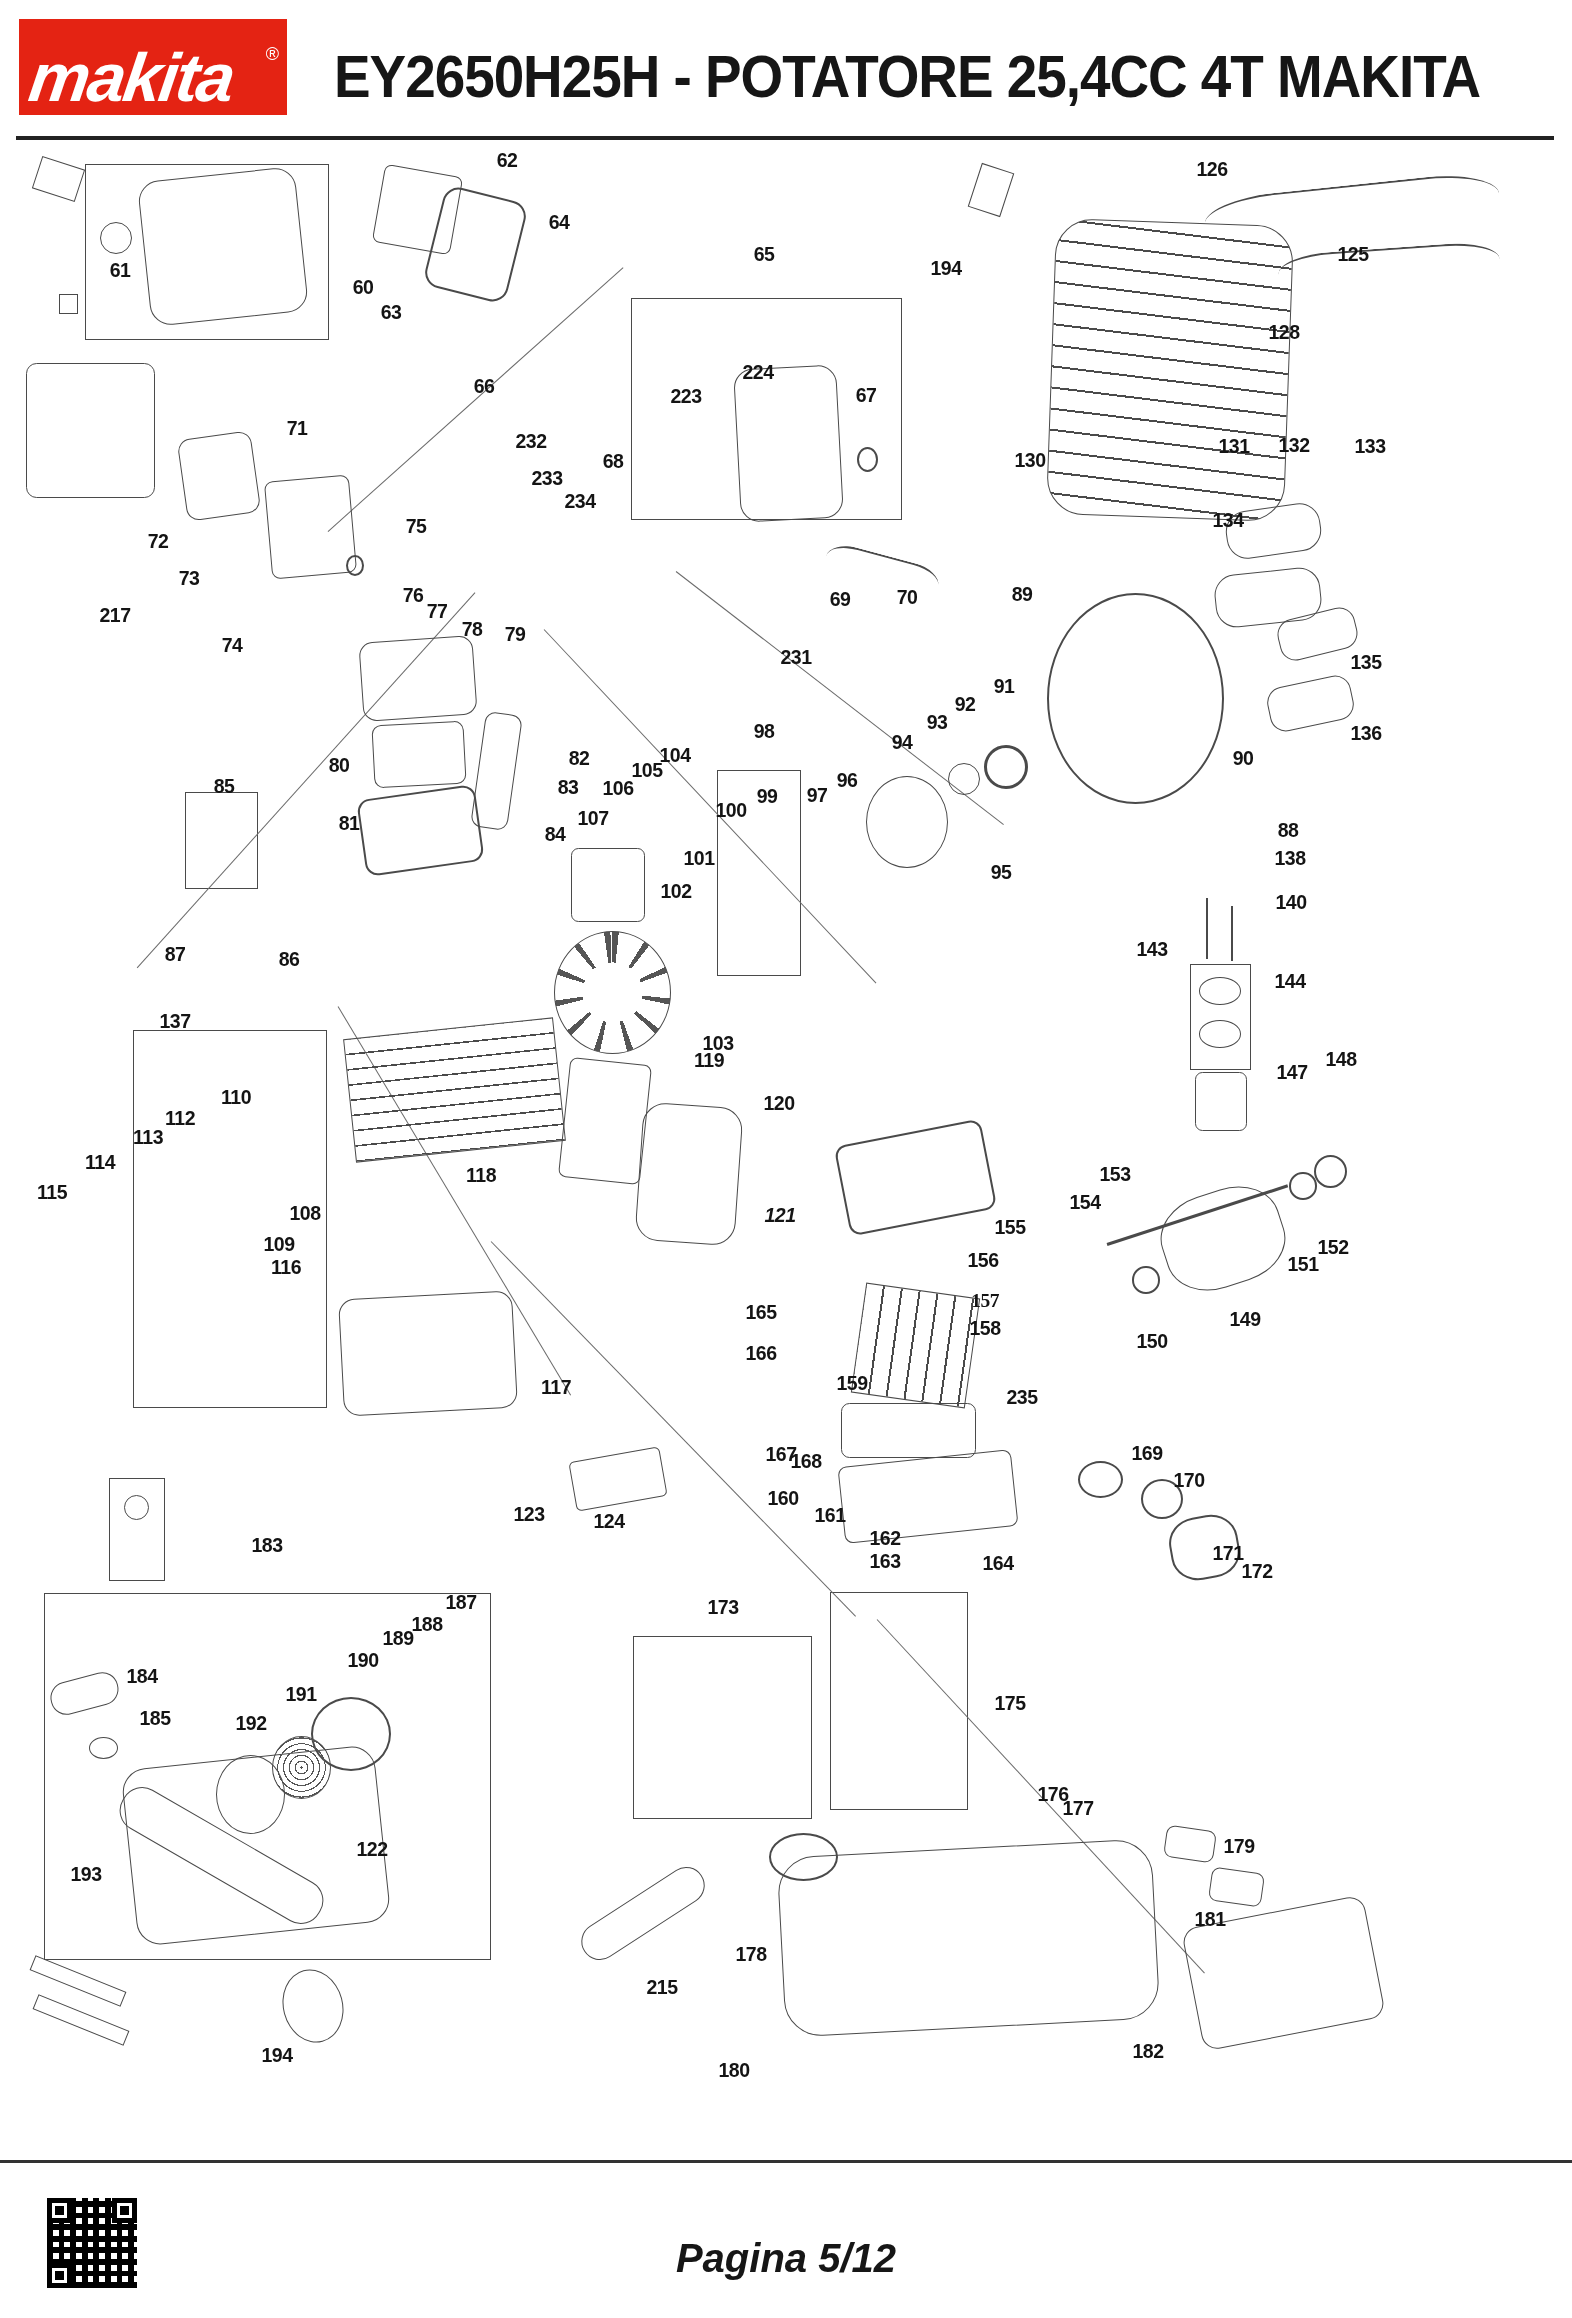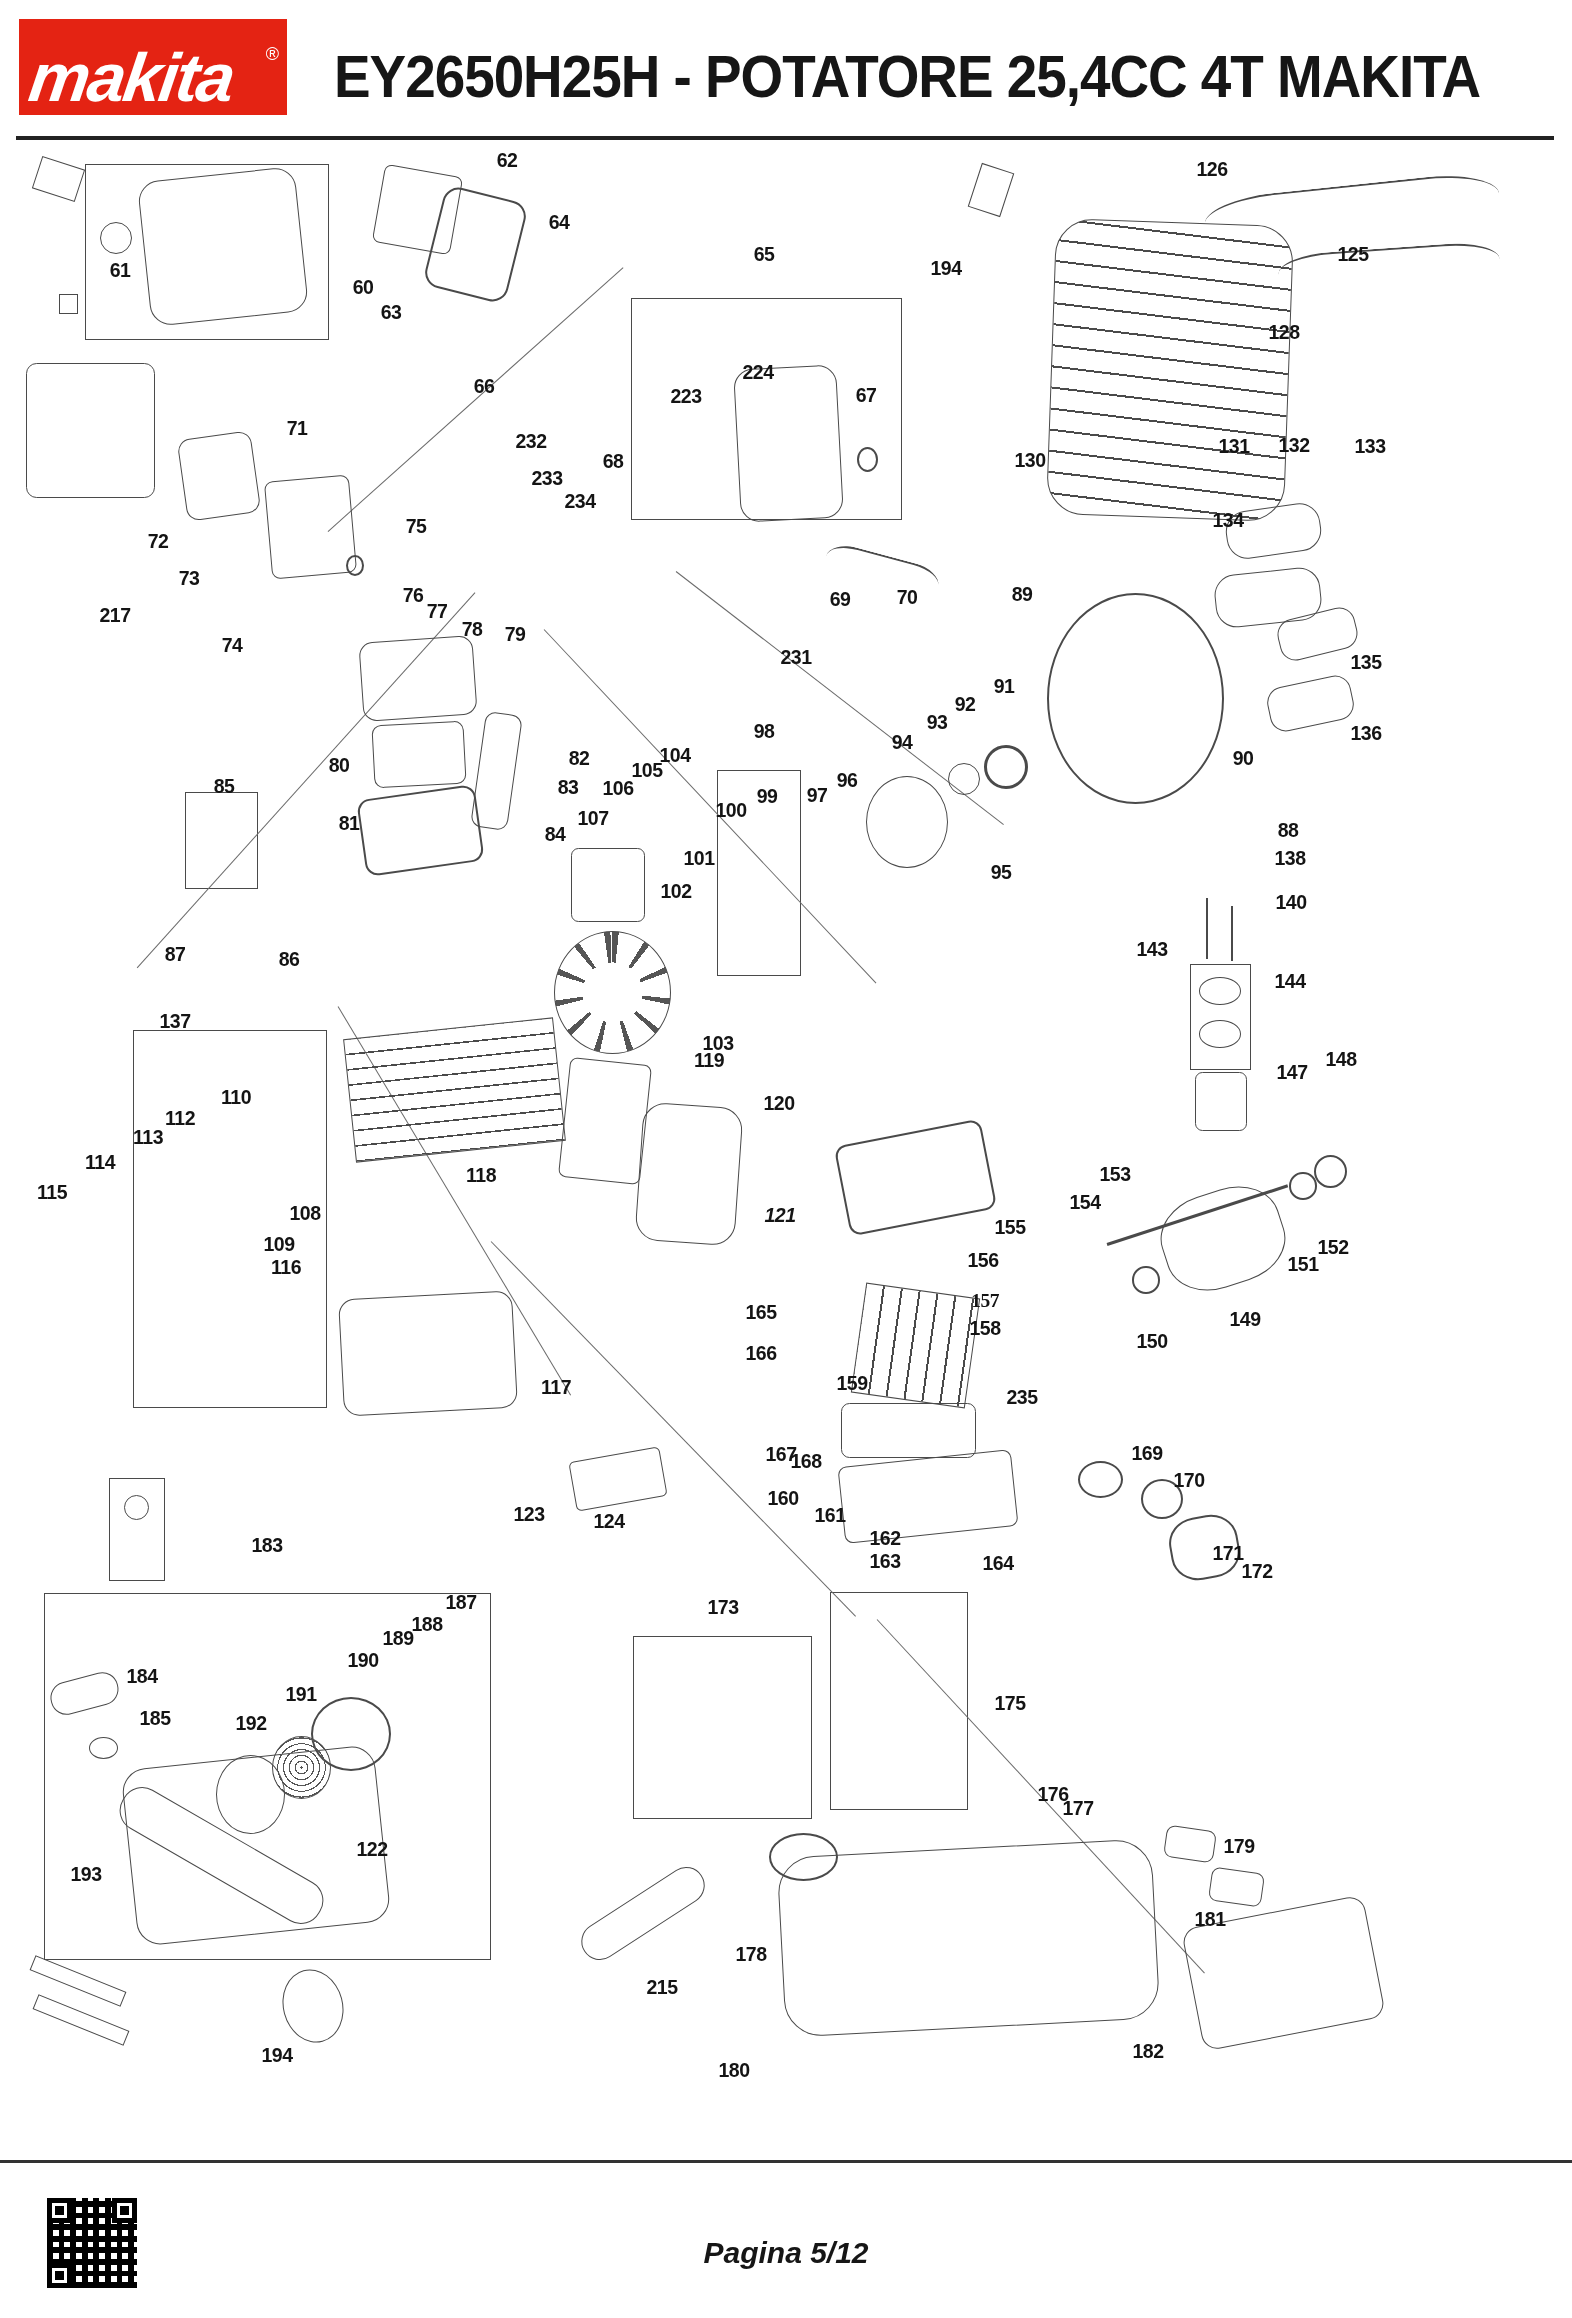--- a/index.html
+++ b/index.html
@@ -8,21 +8,21 @@
   
   .logo-box{position:absolute;left:18.5px;top:19px;width:268px;height:96px;background:#e42313;}
   .logo-text{position:absolute;left:11.6px;bottom:4.2px;font-size:68px;font-weight:700;font-style:italic;
              color:#ffffff;letter-spacing:-2.1px;transform:skewX(-8deg);line-height:1;}
   .logo-reg{position:absolute;right:7.4px;top:25px;color:#ffffff;font-size:18px;font-style:normal;}
   .title{position:absolute;left:334px;top:43px;font-size:59px;font-weight:700;letter-spacing:-1.1px;
          white-space:nowrap;transform:scaleX(0.93);transform-origin:left center;}
   .rule-top{position:absolute;left:16px;top:136px;width:1538px;height:3.7px;background:#222;}
   .rule-bottom{position:absolute;left:0px;top:2160px;width:1572px;height:3.2px;background:#333;}
   .footer-label{position:absolute;left:0;top:2236px;width:1572px;text-align:center;
-                font-size:30px;font-style:italic;font-weight:600;}
+                font-size:40px;font-style:italic;font-weight:600;}
   
   .diagram{position:absolute;left:0;top:143px;width:1572px;height:2013px;}
   .callout{position:absolute;transform:translate(-50%,-50%);font-size:19.5px;font-weight:700;
            letter-spacing:-0.5px;color:#141414;white-space:nowrap;}
   .sh{position:absolute;border:1.6px solid #4a4a4a;box-sizing:border-box;}
   .ln{position:absolute;height:1.1px;background:#6b6b6b;transform-origin:left center;}
   .arc{position:absolute;border:none;border-top:2.1px solid #4a4a4a;border-radius:50%/100%;box-sizing:border-box;}
   
   .qr{position:absolute;left:47px;top:2198px;width:90px;height:90px;
       background:repeating-linear-gradient(0deg,#000 0 5.8px,transparent 5.8px 11.6px),

